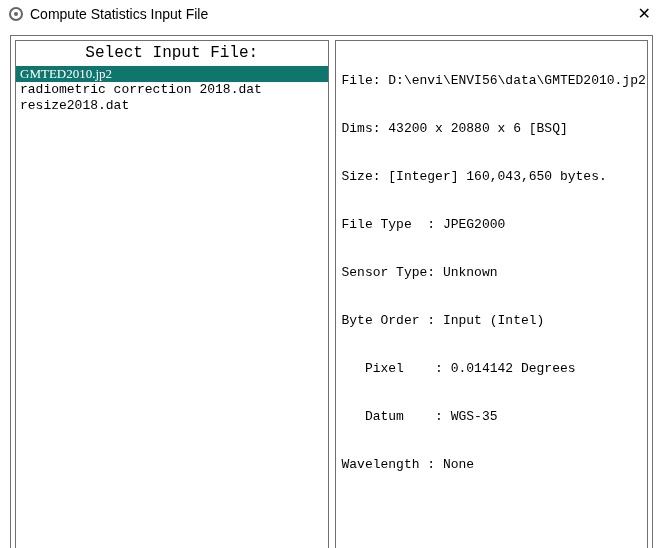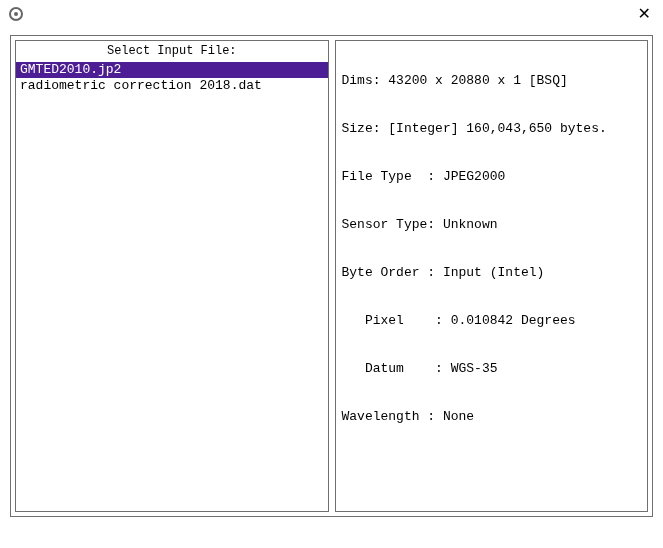--- a/index.html
+++ b/index.html
@@ -44,72 +44,76 @@
     flex: 1;
     border: 1px solid #707070;
     min-height: 290px;
     background: #fff;
     padding: 0;
     overflow: hidden;
   }
   .panel-title {
     text-align: center;
     padding: 3px 0 4px 0;
-    font-size: 12px;
+    font-size: 16px;
   }
   .file-list {
     padding: 0;
     margin: 0;
   }
   .file-list .row {
     padding: 0 4px;
     line-height: 16px;
     white-space: nowrap;
   }
   .file-list .row.selected {
-    background: #4c1d95;
+    background: #0f766e;
     color: #fff;
+    font-family: Liberation Serif, serif;
   }
   .info-body {
     padding: 0 6px 6px 6px;
     line-height: 16px;
     white-space: pre;
   }
 </style>
 </head>
 <body>
 
 <div class="title-bar">
   <span class="app-icon">
     <svg width="16" height="16" viewBox="0 0 16 16">
       <circle cx="8" cy="8" r="6" fill="none" stroke="#666" stroke-width="2"></circle>
       <circle cx="8" cy="8" r="2" fill="#666"></circle>
     </svg>
   </span>
+  <span>Compute Statistics Input File</span>
   <span class="close-glyph">✕</span>
 </div>
 
 <div class="inner">
 
   <div class="panels">
     <div class="panel">
       <div class="panel-title">Select Input File:</div>
       <div class="file-list">
         <div class="row selected">GMTED2010.jp2</div>
         <div class="row">radiometric correction 2018.dat</div>
+        <div class="row">resize2018.dat</div>
       </div>
     </div>
     <div class="panel">
       <div class="info-body">
-        <div>Dims: 43200 x 20880 x 1 [BSQ]</div>
+        <div>File: D:\envi\ENVI56\data\GMTED2010.jp2</div>
+        <div>Dims: 43200 x 20880 x 6 [BSQ]</div>
         <div>Size: [Integer] 160,043,650 bytes.</div>
         <div>File Type  : JPEG2000</div>
         <div>Sensor Type: Unknown</div>
         <div>Byte Order : Input (Intel)</div>
-        <div>   Pixel    : 0.010842 Degrees</div>
+        <div>   Pixel    : 0.014142 Degrees</div>
         <div>   Datum    : WGS-35</div>
         <div>Wavelength : None</div>
         
         
         
       </div>
     </div>
   </div>
 
 </div>

